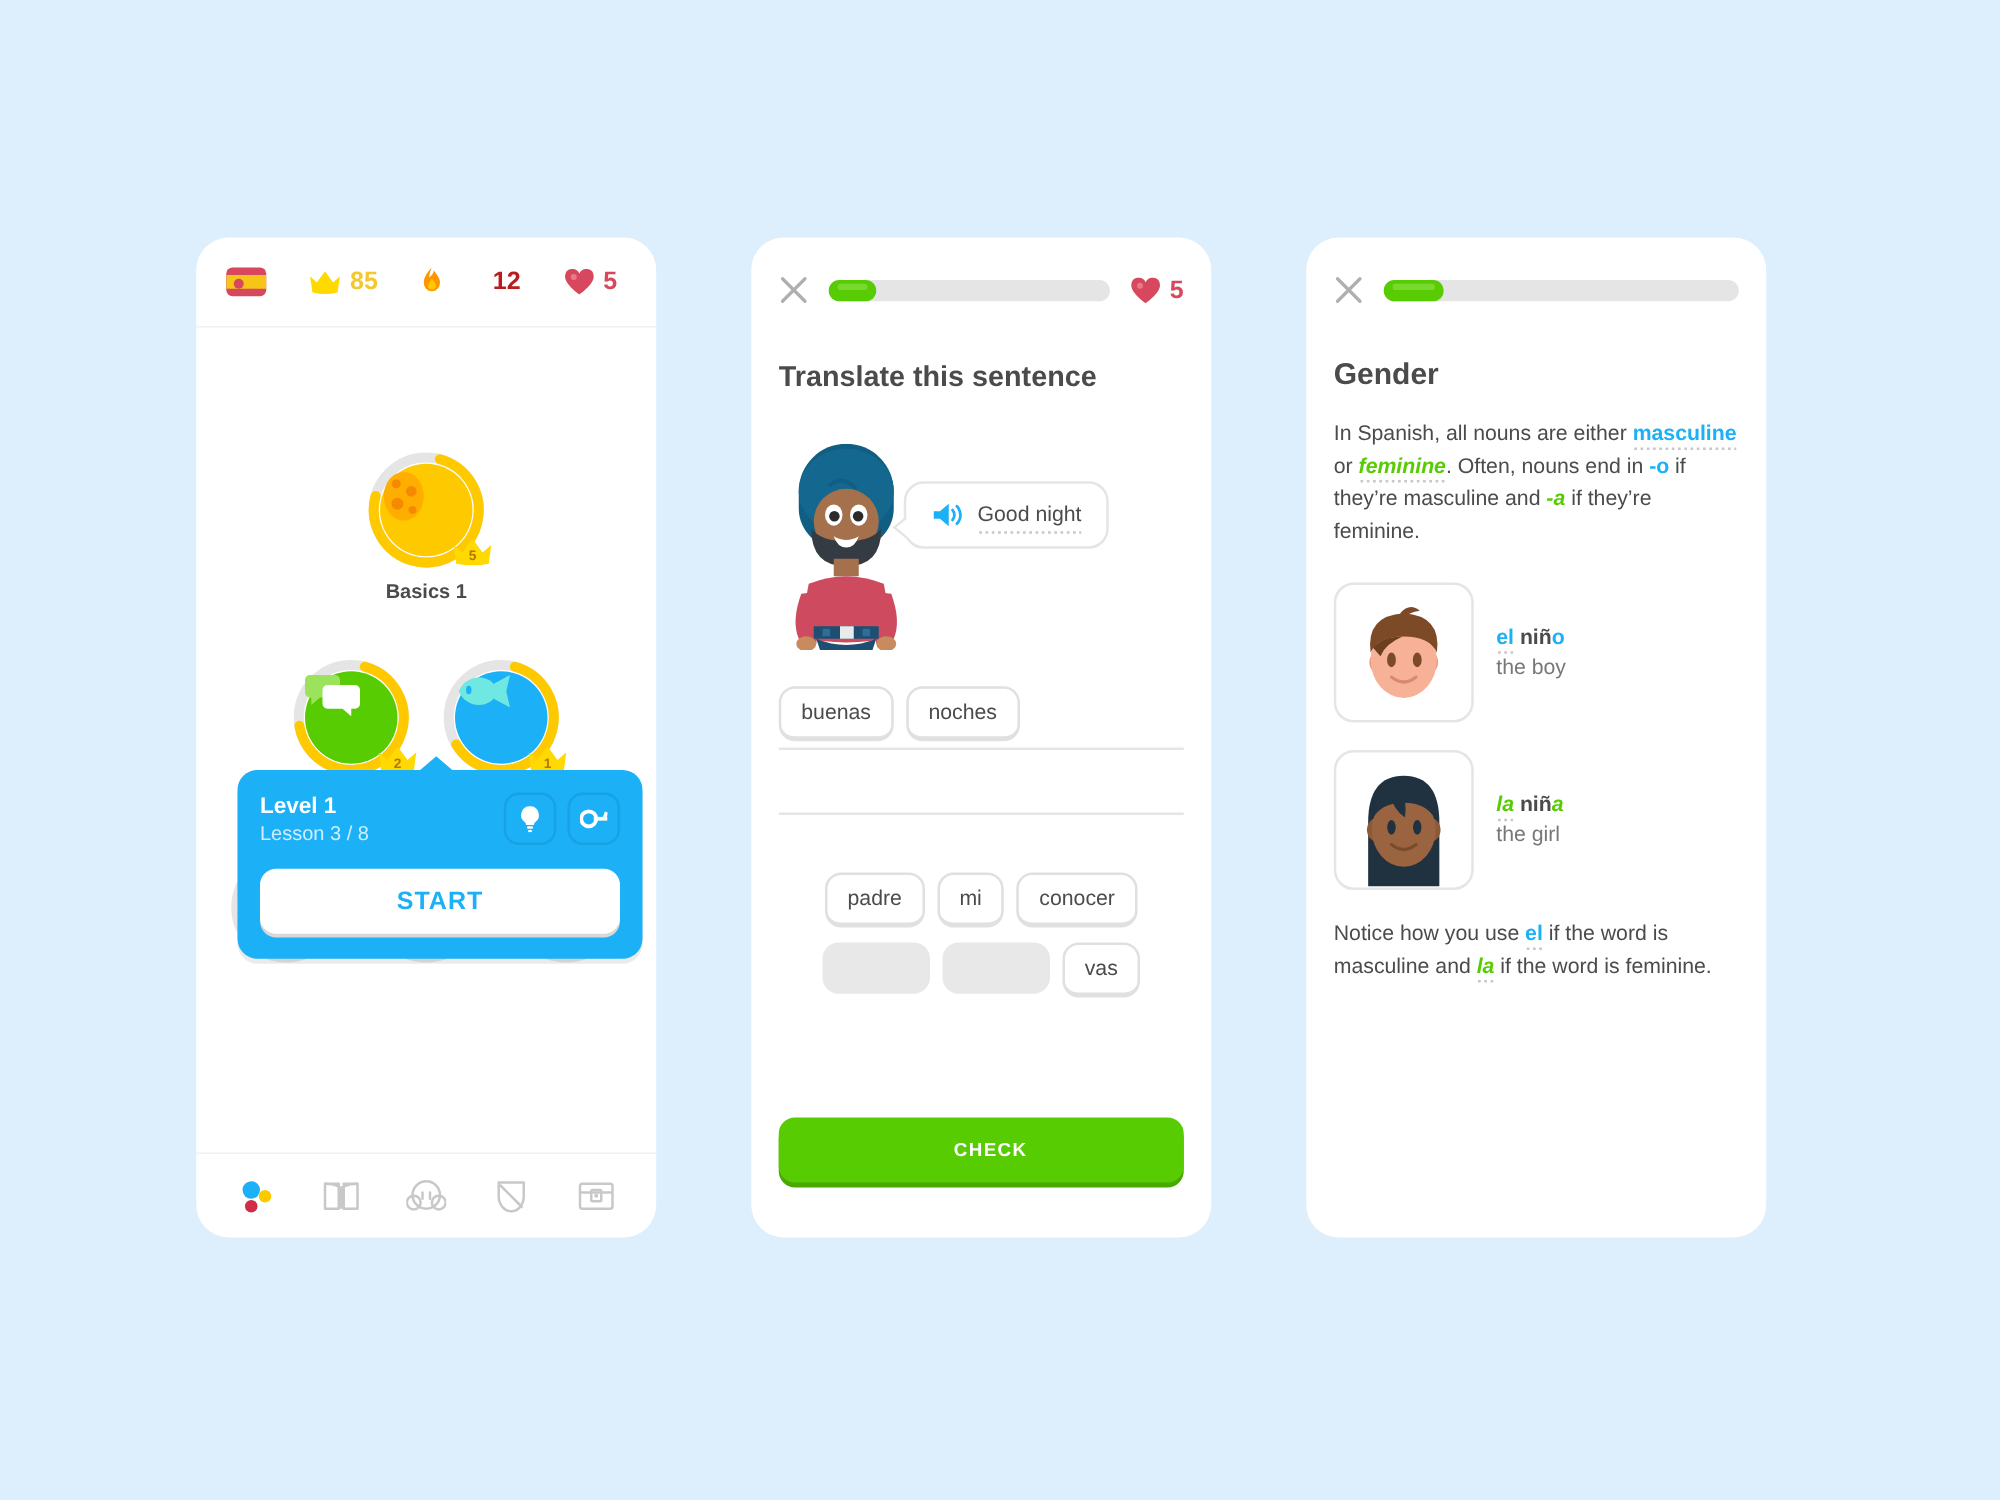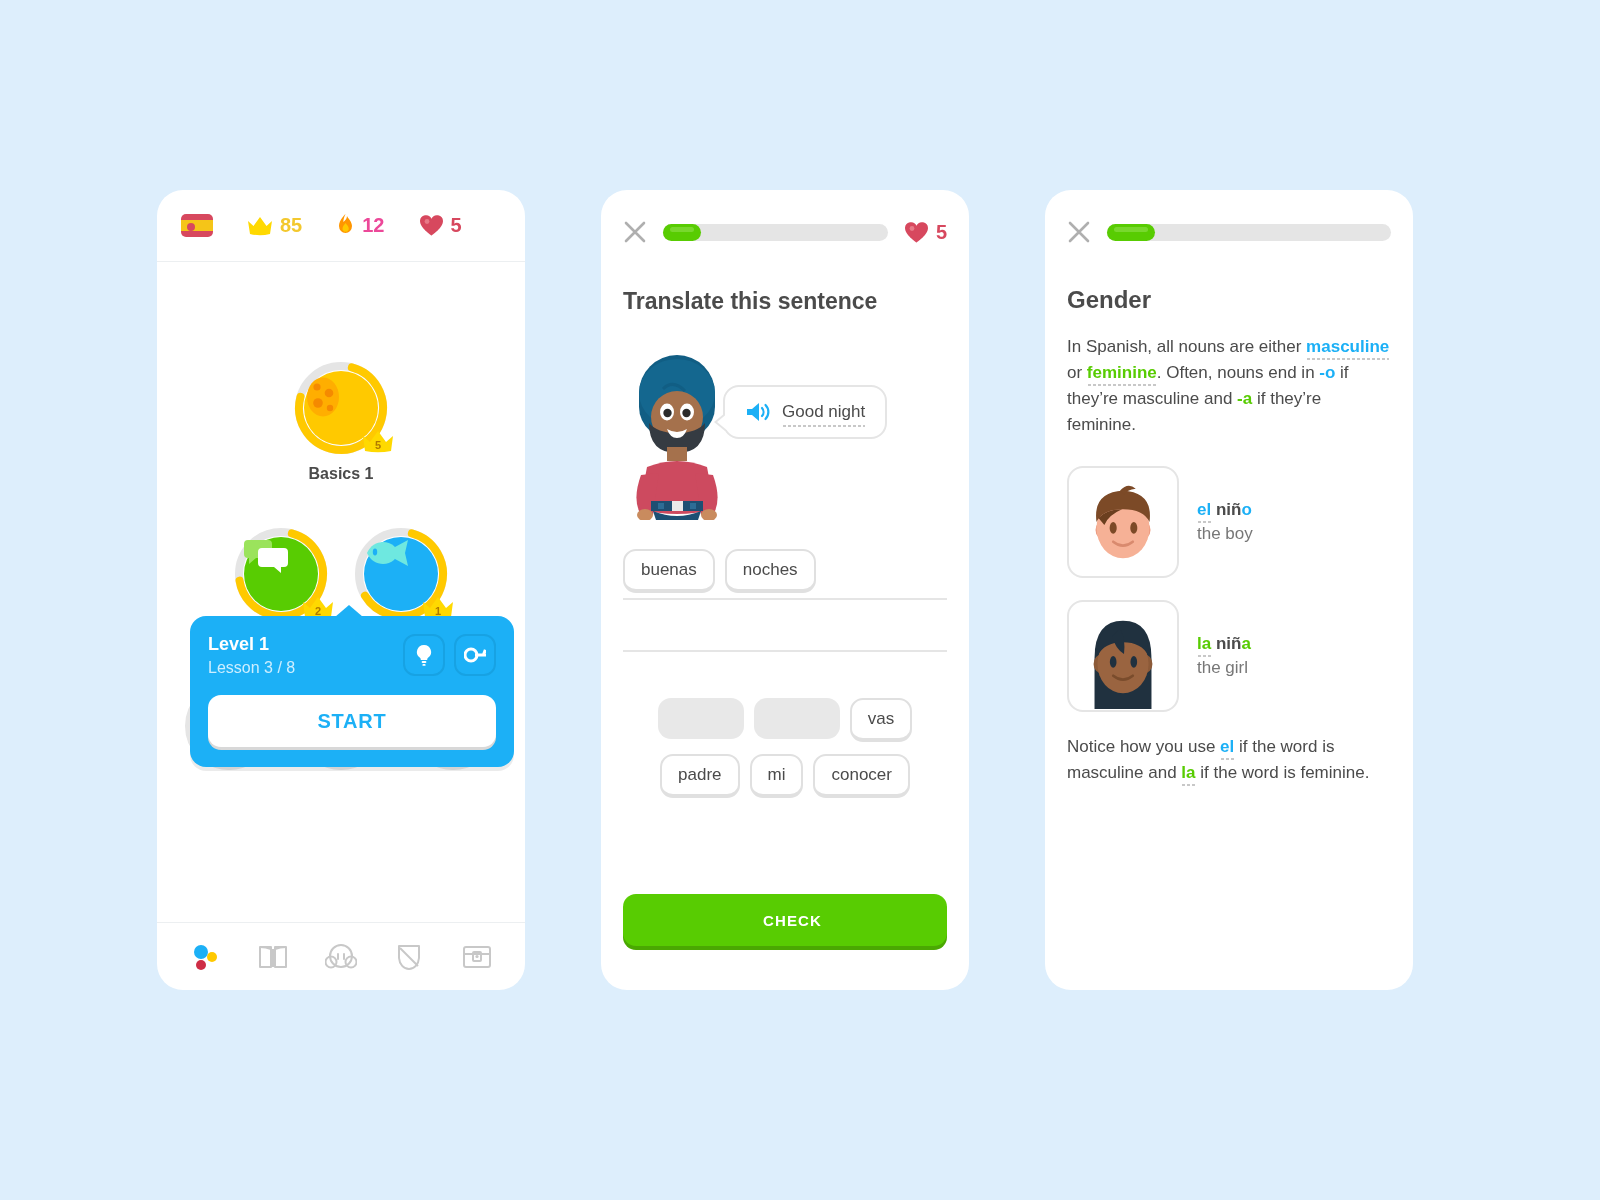--- a/index.html
+++ b/index.html
@@ -30,21 +30,21 @@
     height: 72px;
     display: flex;
     align-items: center;
     border-bottom: 1px solid #eceff1;
     padding: 0 24px;
   }
   .stat { display: flex; align-items: center; gap: 7px; }
   .stat + .stat { margin-left: 34px; }
   .stat-val { font-size: 20px; font-weight: bold; font-family: "Liberation Sans", sans-serif; }
   .val-crown { color: #f3c82e; }
-  .val-fire  { color: #ec4899; }
+  .val-fire  { color: #b91c1c; margin-left: 32px; }
   .val-heart { color: #d7485e; }
 
   .flag-icon {
     width: 32px; height: 23px; border-radius: 5px; overflow: hidden;
     position: relative; background: #d7485e; flex: none;
   }
   .flag-icon .band {
     position: absolute; left: 0; right: 0; top: 6px; height: 11px; background: #f5c518;
   }
   .flag-icon .emblem {
@@ -226,21 +226,21 @@
   .tip-title {
     margin: 42px 22px 0; font-size: 24px; font-weight: bold; color: #4b4b4b;
     font-family: "Liberation Sans", sans-serif;
   }
   .tip-para {
     margin: 20px 22px 0; font-size: 17px; line-height: 26px; color: #4b4b4b;
     font-family: "Liberation Sans", sans-serif;
   }
   .hl { font-weight: bold; position: relative; }
   .hl-m { color: #1cb0f6; }
-  .hl-f { color: #58cc02; }
+  .hl-f { color: #58cc02; font-style: italic; }
   .dotted::after {
     content: ""; position: absolute; left: 0; right: 0; bottom: -4px; height: 2px;
     background-image: radial-gradient(circle, #c8c8c8 45%, transparent 50%);
     background-size: 5px 2px; background-repeat: repeat-x;
   }
 
   .vocab-list { margin: 28px 22px 0; }
   .vocab-row { display: flex; align-items: center; gap: 18px; margin-bottom: 22px; }
   .vocab-card {
     width: 112px; height: 112px; border: 2px solid #e5e5e5; border-radius: 16px;
@@ -534,28 +534,28 @@
     <div class="answer-area">
       <div class="ans-line">
         <div class="tile">buenas</div>
         <div class="tile">noches</div>
       </div>
       <div class="ans-line second"></div>
     </div>
 
     <div class="word-bank">
       <div class="bank-row">
+        <div class="tile">padre</div>
+        <div class="tile">mi</div>
+        <div class="tile">conocer</div>
+      </div>
+      <div class="bank-row">
         <div class="tile-ghost"></div>
         <div class="tile-ghost"></div>
         <div class="tile">vas</div>
-      </div>
-      <div class="bank-row">
-        <div class="tile">padre</div>
-        <div class="tile">mi</div>
-        <div class="tile">conocer</div>
       </div>
     </div>
 
     <div class="big-btn btn-green">CHECK</div>
   </div>
 
   <div class="phone" id="phone-tip">
 
     <div class="lesson-head">
       <svg class="x-btn" viewBox="0 0 24 24">

